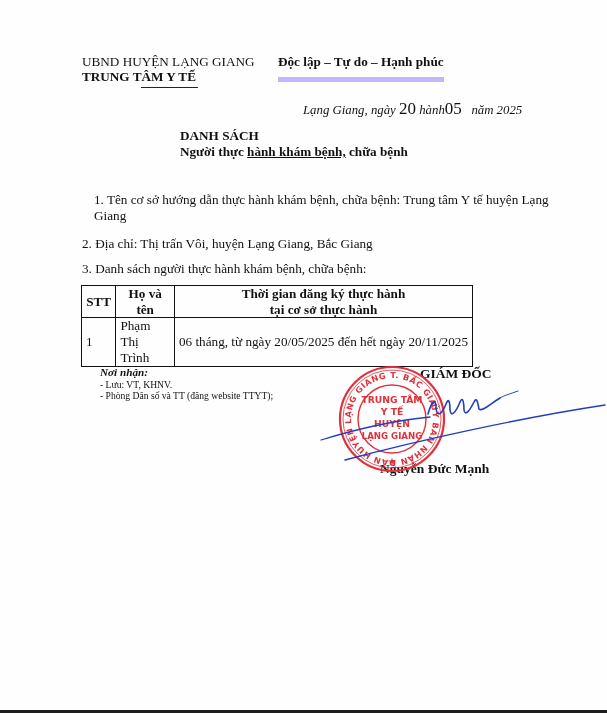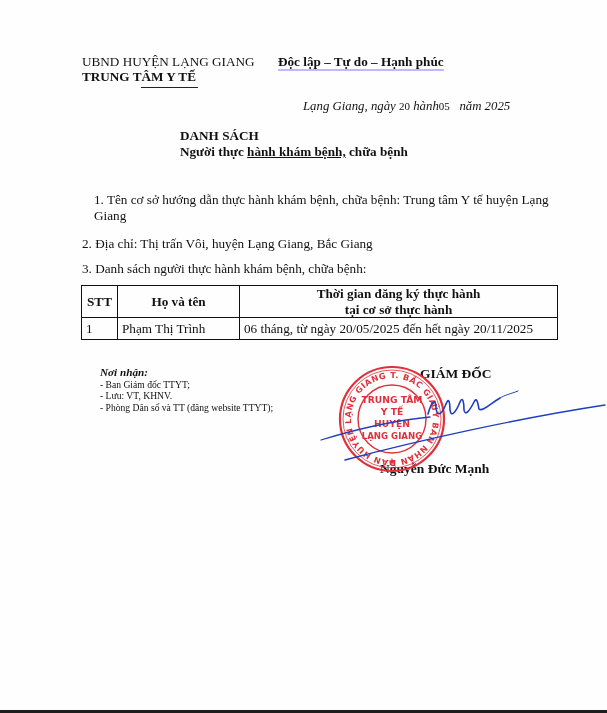--- a/index.html
+++ b/index.html
@@ -10,34 +10,34 @@
   .abs { position:absolute; white-space:nowrap; }
   .b { font-weight:bold; }
   .i { font-style:italic; }
   .c { }
   .f13 { font-size:13.2px; }
   .f10 { font-size:9.6px;margin-left:18px; }
 
   #left-org { left:82px; top:54px; width:176px; line-height:15px; }
   #left-line { left:141px; top:87px; width:57px; height:1px; background:#222; }
   #right-org { left:278px; top:54px; width:276px; line-height:15px; }
-  #right-underline-wrap { display:inline-block; border-bottom:2px solid #c4b5fd; padding-bottom:0px; }
+  #right-underline-wrap { display:inline-block; border-bottom:5px solid #c4b5fd; padding-bottom:8px; }
   #date { left:303px; top:99px; font-size:12.8px; }
-  #date .num { font-style:normal; font-size:11px; }
+  #date .num { font-style:normal; font-size:17px; }
 
   #title { left:180px; top:128px; width:280px; line-height:16px; }
   .uline { text-decoration:underline; }
 
   .para { left:82px; font-size:13.2px; line-height:16px; }
   #p1 { top:192px; width:480px; white-space:normal;margin-left:12px; }
   #p2 { top:236px; }
   #p3 { top:261px; }
 
   table#list {
-    position:absolute; left:81px; top:285px; width:477px; border-collapse:collapse;
+    position:absolute; left:81px; top:285px; width:392px; border-collapse:collapse;
     font-size:13.2px;
   }
   table#list td, table#list th { border:1px solid #111; padding:0 4px; }
   table#list th { font-weight:bold; line-height:15.5px; height:31px; }
   table#list td { height:21px; line-height:16px; }
 
   #recipients { left:82px; top:367px; line-height:11.6px; }
   #recipients .head { font-weight:bold; font-style:italic; font-size:11.2px; }
 
   #sign-title { left:420px; top:366px; font-size:13.5px; }
@@ -88,21 +88,20 @@
     <tr>
       <td class="c">1</td>
       <td>Phạm Thị Trình</td>
       <td style="white-space:nowrap">06 tháng, từ ngày 20/05/2025 đến hết ngày 20/11/2025</td>
     </tr>
   </tbody>
 </table>
 
 <div id="recipients" class="abs f10">
   <div class="head">Nơi nhận:</div>
-  <div>- Ban Giám đốc TTYT;</div>
   <div>- Lưu: VT, KHNV.</div>
   <div>- Phòng Dân số và TT (đăng website TTYT);</div>
 </div>
 
 <div id="sign-title" class="abs b">GIÁM ĐỐC</div>
 <div id="sign-name" class="abs b">Nguyễn Đức Mạnh</div>
 
 <svg id="stamp" viewBox="0 0 110 110">
   <defs>
     <path id="ringpath" d="M55,55 m-41,0 a41,41 0 1,1 82,0 a41,41 0 1,1 -82,0" transform="rotate(-200 55 55)"></path>

